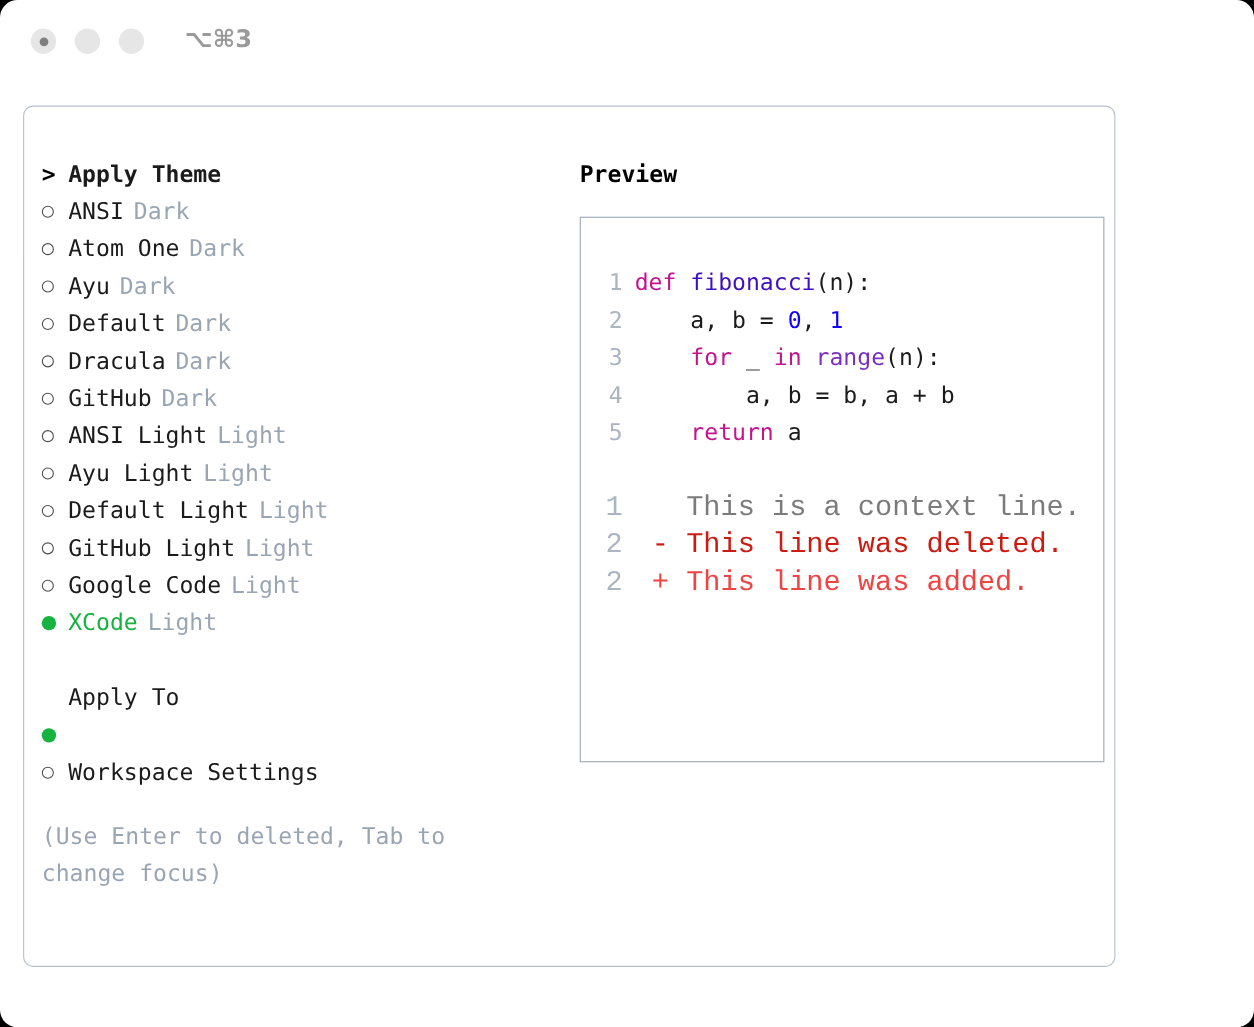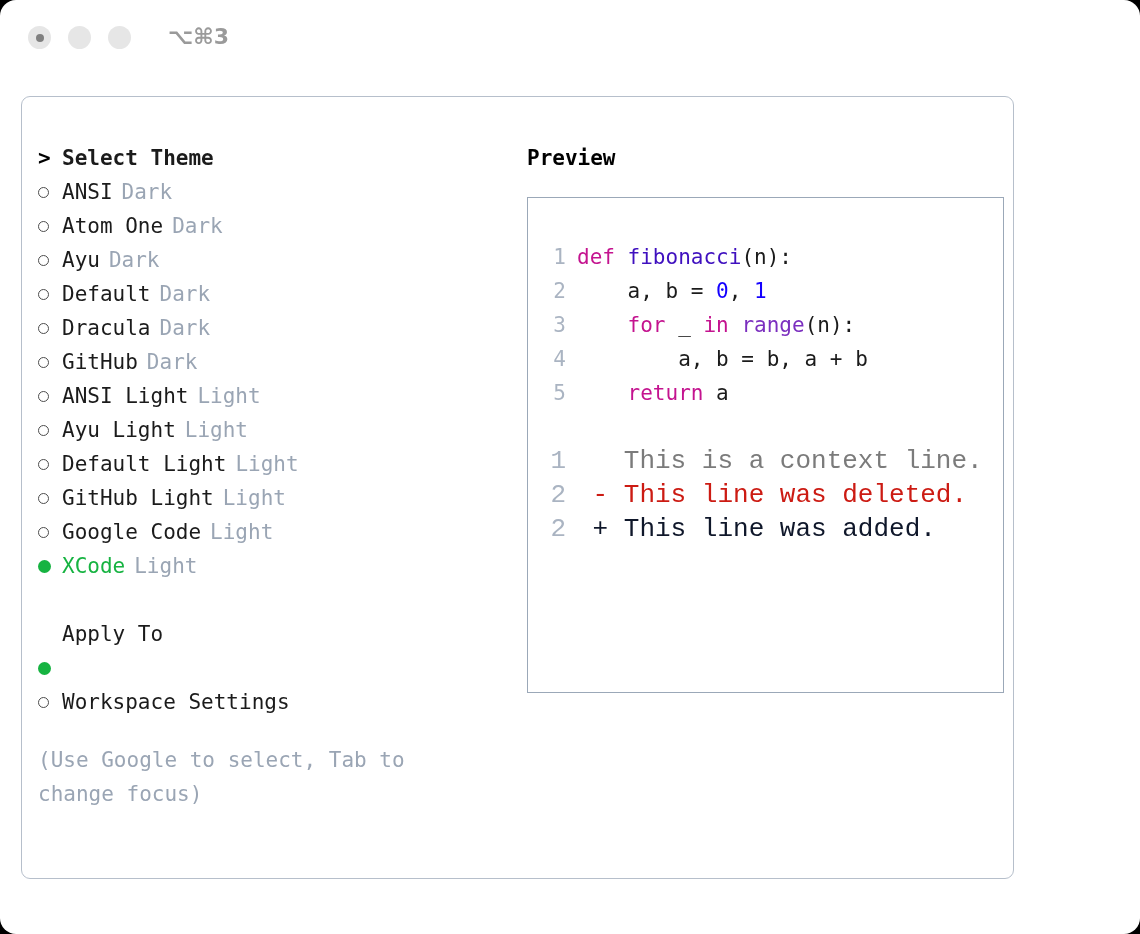--- a/index.html
+++ b/index.html
@@ -196,42 +196,42 @@
     position: absolute;
     left: 16px;
     top: 246px;
     font-size: 26px;
     line-height: 34px;
     white-space: pre;
     font-family: Liberation Mono, monospace;
   }
   .d-ctx { color: #7b7b7b; }
   .d-del { color: #cc1b13; }
-  .d-add { color: #0f172a; }
+  .d-add { color: #ef4444; }
 </style>
 </head>
 <body>
 
 <div class="page">
 
   <div class="titlebar">
     <div class="dots">
       <div class="dot active"></div>
       <div class="dot"></div>
       <div class="dot"></div>
     </div>
     <div class="shortcut">⌥⌘3</div>
   </div>
 
   <div class="card">
 
     <div class="left-col">
 
       <div class="row header">
-        <span class="marker"><span class="caret">&gt;</span></span><span class="label">Select Theme</span>
+        <span class="marker"><span class="caret">&gt;</span></span><span class="label">Apply Theme</span>
       </div>
 
       <div id="theme-rows">
           <div class="row"><span class="marker"><span class="ring"></span></span><span class="label">ANSI</span><span class="variant">Dark</span></div>
           <div class="row"><span class="marker"><span class="ring"></span></span><span class="label">Atom One</span><span class="variant">Dark</span></div>
           <div class="row"><span class="marker"><span class="ring"></span></span><span class="label">Ayu</span><span class="variant">Dark</span></div>
           <div class="row"><span class="marker"><span class="ring"></span></span><span class="label">Default</span><span class="variant">Dark</span></div>
           <div class="row"><span class="marker"><span class="ring"></span></span><span class="label">Dracula</span><span class="variant">Dark</span></div>
           <div class="row"><span class="marker"><span class="ring"></span></span><span class="label">GitHub</span><span class="variant">Dark</span></div>
           <div class="row"><span class="marker"><span class="ring"></span></span><span class="label">ANSI Light</span><span class="variant">Light</span></div>
@@ -246,21 +246,21 @@
 
       <div class="row apply-head">
         <span class="marker"></span><span class="label">Apply To</span>
       </div>
 
       <div id="apply-rows">
           <div class="row"><span class="marker"><span class="filled"></span></span></div>
           <div class="row"><span class="marker"><span class="ring"></span></span><span class="label">Workspace Settings</span></div>
         </div>
 
-      <div class="hint">(Use Google to select, Tab to change focus)</div>
+      <div class="hint">(Use Enter to deleted, Tab to change focus)</div>
     </div>
 
     <div class="right-col">
       <div class="preview-title">Preview</div>
 
       <div class="preview-box">
         <div class="code" id="code-block"><span class="codeline"><span class="lno">1</span><span class="kw">def </span><span class="fn">fibonacci</span><span class="pl">(n):</span></span><span class="codeline"><span class="lno">2</span><span class="pl">    a, b = </span><span class="num">0</span><span class="pl">, </span><span class="num">1</span></span><span class="codeline"><span class="lno">3</span><span class="pl">    </span><span class="kw">for</span><span class="pl"> _ </span><span class="kw">in</span><span class="pl"> </span><span class="bi">range</span><span class="pl">(n):</span></span><span class="codeline"><span class="lno">4</span><span class="pl">        a, b = b, a + b</span></span><span class="codeline"><span class="lno">5</span><span class="pl">    </span><span class="kw">return</span><span class="pl"> a</span></span></div>
         <div class="diff" id="diff-block"><span class="codeline"><span class="lno">1</span><span class="d-ctx">   This is a context line.</span></span><span class="codeline"><span class="lno">2</span><span class="d-del"> - This line was deleted.</span></span><span class="codeline"><span class="lno">2</span><span class="d-add"> + This line was added.</span></span></div>
       </div>
     </div>

